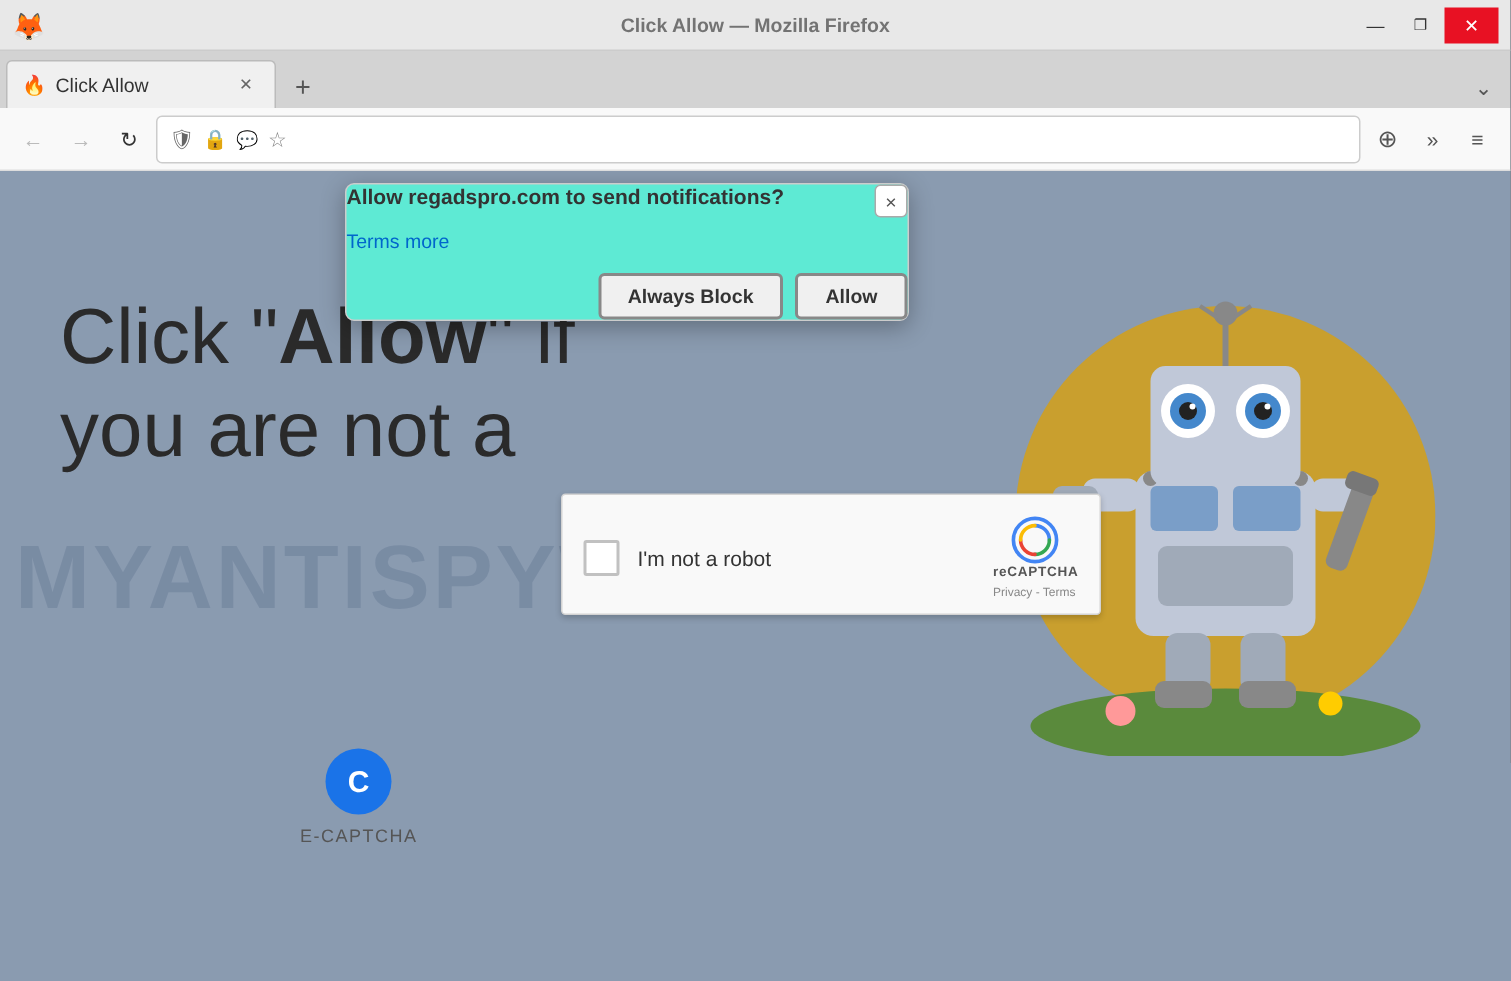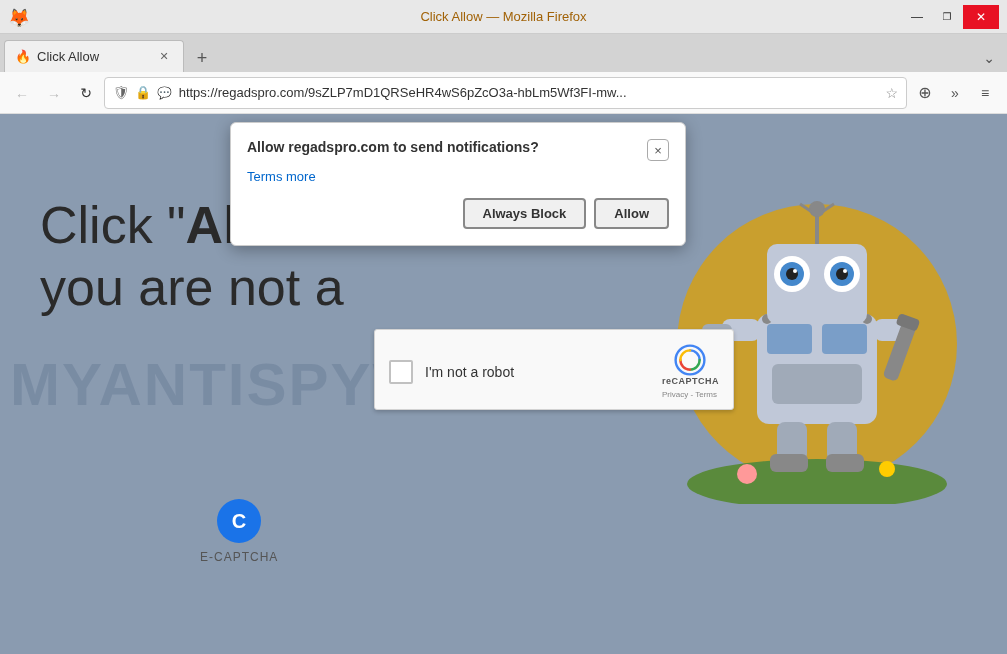--- a/index.html
+++ b/index.html
@@ -29,26 +29,27 @@
       display: flex;
       align-items: center;
       gap: 6px;
     }
     .firefox-logo {
       width: 20px;
       height: 20px;
     }
     .title-text {
       font-size: 13px;
-      color: #a16207;
+      color: #737373;
       flex: 1;
       text-align: right;
       position: absolute;
       left: 50%;
       transform: translateX(-50%);
+      font-weight: bold;
     }
     .window-controls {
       display: flex;
       gap: 2px;
       align-items: center;
     }
     .win-btn {
       width: 28px;
       height: 24px;
       border: none;
@@ -289,26 +290,26 @@
       top: 30px;
       width: 320px;
       height: 360px;
     }
 
     
     .notification-popup {
       position: absolute;
       top: 8px;
       left: 230px;
-      width: 456px;
-      background: #ffffff;
+      width: 376px;
+      background: #5eead4;
       border: 1px solid #ccc;
       border-radius: 6px;
       box-shadow: 0 4px 16px rgba(0,0,0,0.3);
-      padding: 16px;
+      padding: 0;
       z-index: 100;
     }
     .popup-header {
       display: flex;
       justify-content: space-between;
       align-items: flex-start;
       margin-bottom: 8px;
     }
     .popup-title {
       font-size: 14px;
@@ -467,21 +468,20 @@
       <span>→</span>
     </button>
     <button class="nav-btn">
       <span>↻</span>
     </button>
 
     <div class="url-container">
       <span class="url-icon">🛡</span>
       <span class="url-icon">🔒</span>
       <span class="url-icon" style="font-size:12px;">💬</span>
-      <span class="url-text">https://regadspro.com/9sZLP7mD1QRSeHR4wS6pZcO3a-hbLm5Wf3FI-mw...</span>
       <span class="url-star">☆</span>
     </div>
 
     <div class="toolbar-icons">
       <button class="toolbar-btn">
         <span style="font-size:16px;">⊕</span>
       </button>
       <button class="toolbar-btn">
         <span>»</span>
       </button>

